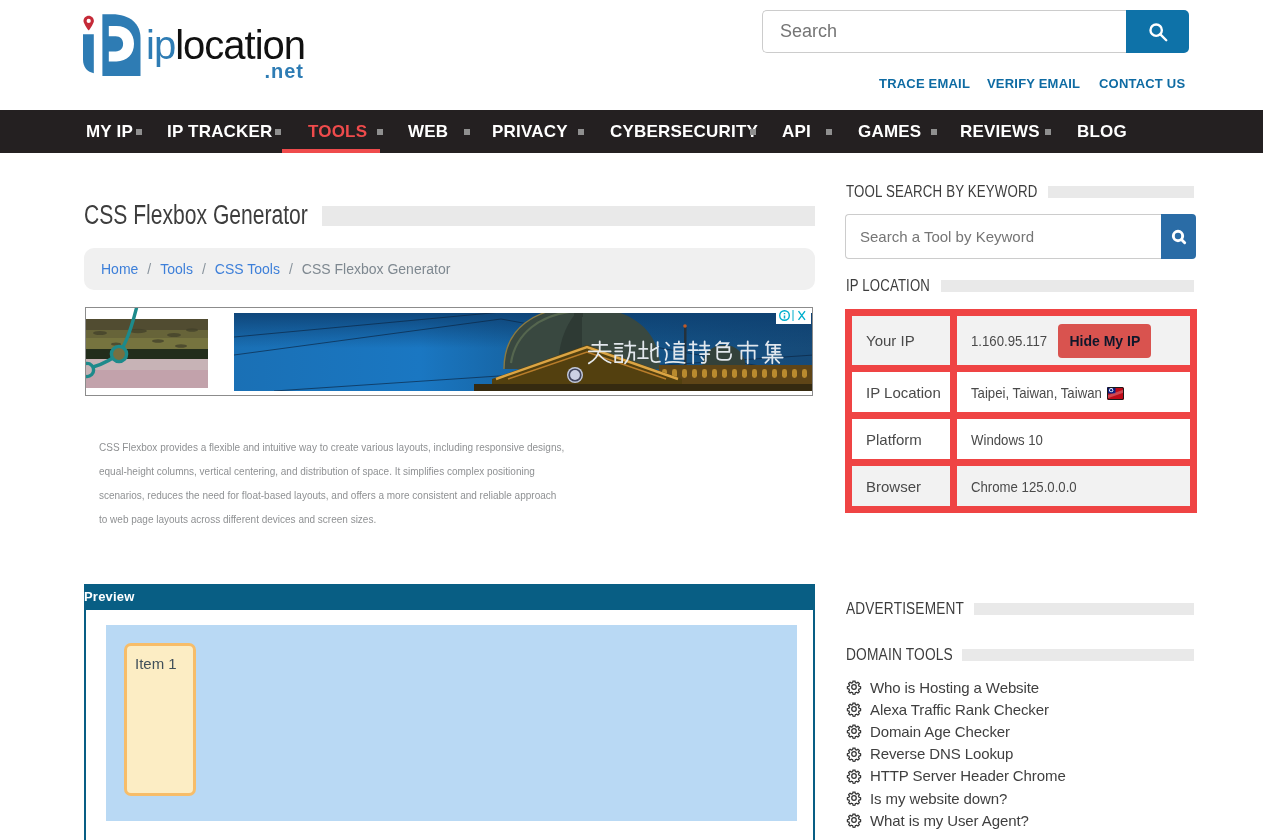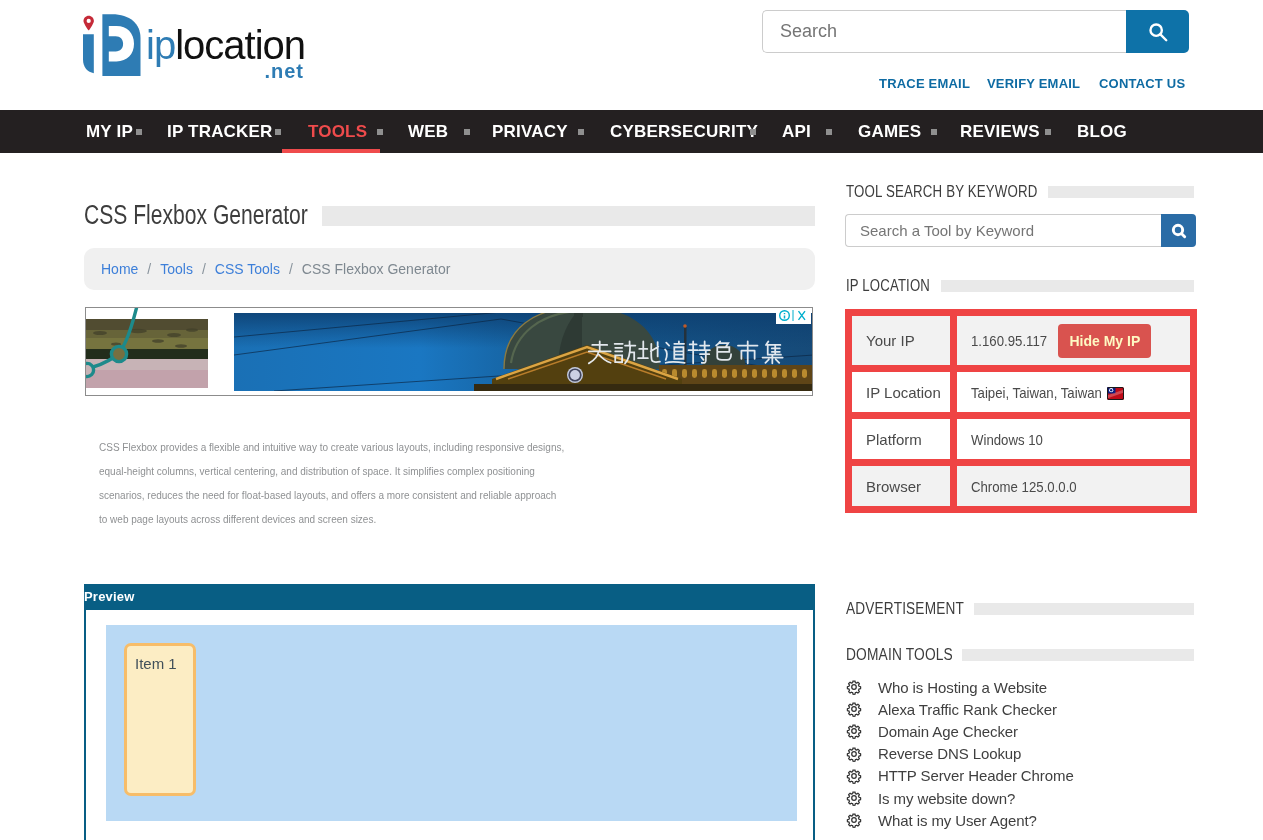--- a/index.html
+++ b/index.html
@@ -33,41 +33,41 @@
 
 .panel { position:absolute; left:84px; top:584px; width:731px; height:300px;
   border:2px solid #085e84; border-radius:3px 3px 0 0; background:#fff; }
 .phead { position:absolute; left:-2px; top:-2px; width:731px; height:26px; background:#085e84;
   color:#fff; font-size:13px; font-weight:bold; line-height:26px; letter-spacing:.2px;}
 .flexwrap { position:absolute; left:20px; top:39px; width:691px; height:196px; background:#b9d9f4; }
 .fitem { position:absolute; left:18px; top:18px; width:72px; height:153px; background:#fcedc4;
   border:3px solid #f7bd69; border-radius:7px; font-size:15px; color:#41505a; padding:9px 0 0 8px; }
 
 
-.ssearch { position:absolute; left:845px; top:214px; width:351px; height:33px; display:flex; }
+.ssearch { position:absolute; left:845px; top:214px; width:351px; height:45px; display:flex; }
 .ssearch input { flex:1; border:1px solid #ccc; border-right:none; border-radius:4px 0 0 4px;
   padding-left:14px; font-size:15px; color:#a9a9a9; font-family:"Liberation Sans",sans-serif; outline:none;}
 .sbtn { width:35px; background:#2a6ca6; border:none; border-radius:0 4px 4px 0;
   display:flex; align-items:center; justify-content:center; }
 
 table.ipt { position:absolute; left:845px; top:309px; width:352px; border-collapse:collapse;
   font-size:15px; color:#4a4a4a; }
 table.ipt td { border:7px solid #ef4444; padding:0 0 0 14px; }
 table.ipt td.lab { width:105px; }
 table.ipt tr.g td { background:#f2f2f2; }
 table.ipt tr td { height:47px; }
 table.ipt tr.r1 td { height:56px; }
 .vx { display:inline-block; transform:scaleX(.88); transform-origin:left center; white-space:nowrap; }
-.hideip { display:inline-block; background:#d9534f; color:#fef9c3; font-size:14px; font-weight:bold;
+.hideip { display:inline-block; background:#d9534f; color:#0f172a; font-size:14px; font-weight:bold;
   border-radius:4px; padding:9px 11px; margin-left:1px; }
 
 .dlist { position:absolute; left:845px; top:676px; list-style:none; }
 .dlist li { display:flex; align-items:center; height:22.2px; }
 .dlist li svg { margin-left:1px; }
-.dlist li a { color:#3f3f3f; font-size:15px; margin-left:16px; letter-spacing:-0.1px; }
+.dlist li a { color:#3f3f3f; font-size:15px; margin-left:8px; letter-spacing:-0.1px; }
 
 
 .hsearch { position:absolute; left:762px; top:10px; width:427px; height:43px; display:flex; }
 .hsearch input { flex:1; border:1px solid #ccc; border-right:none; border-radius:5px 0 0 5px;
   padding-left:17px; font-size:18px; color:#9b9b9b; font-family:"Liberation Sans",sans-serif; outline:none; }
 .hbtn { width:63px; background:#0e72a8; border:none; border-radius:0 5px 5px 0;
   display:flex; align-items:center; justify-content:center; }
 .hlink { position:absolute; top:76px; font-size:13px; font-weight:bold; color:#0e6ba3; letter-spacing:.2px;}
 </style>
 </head>

